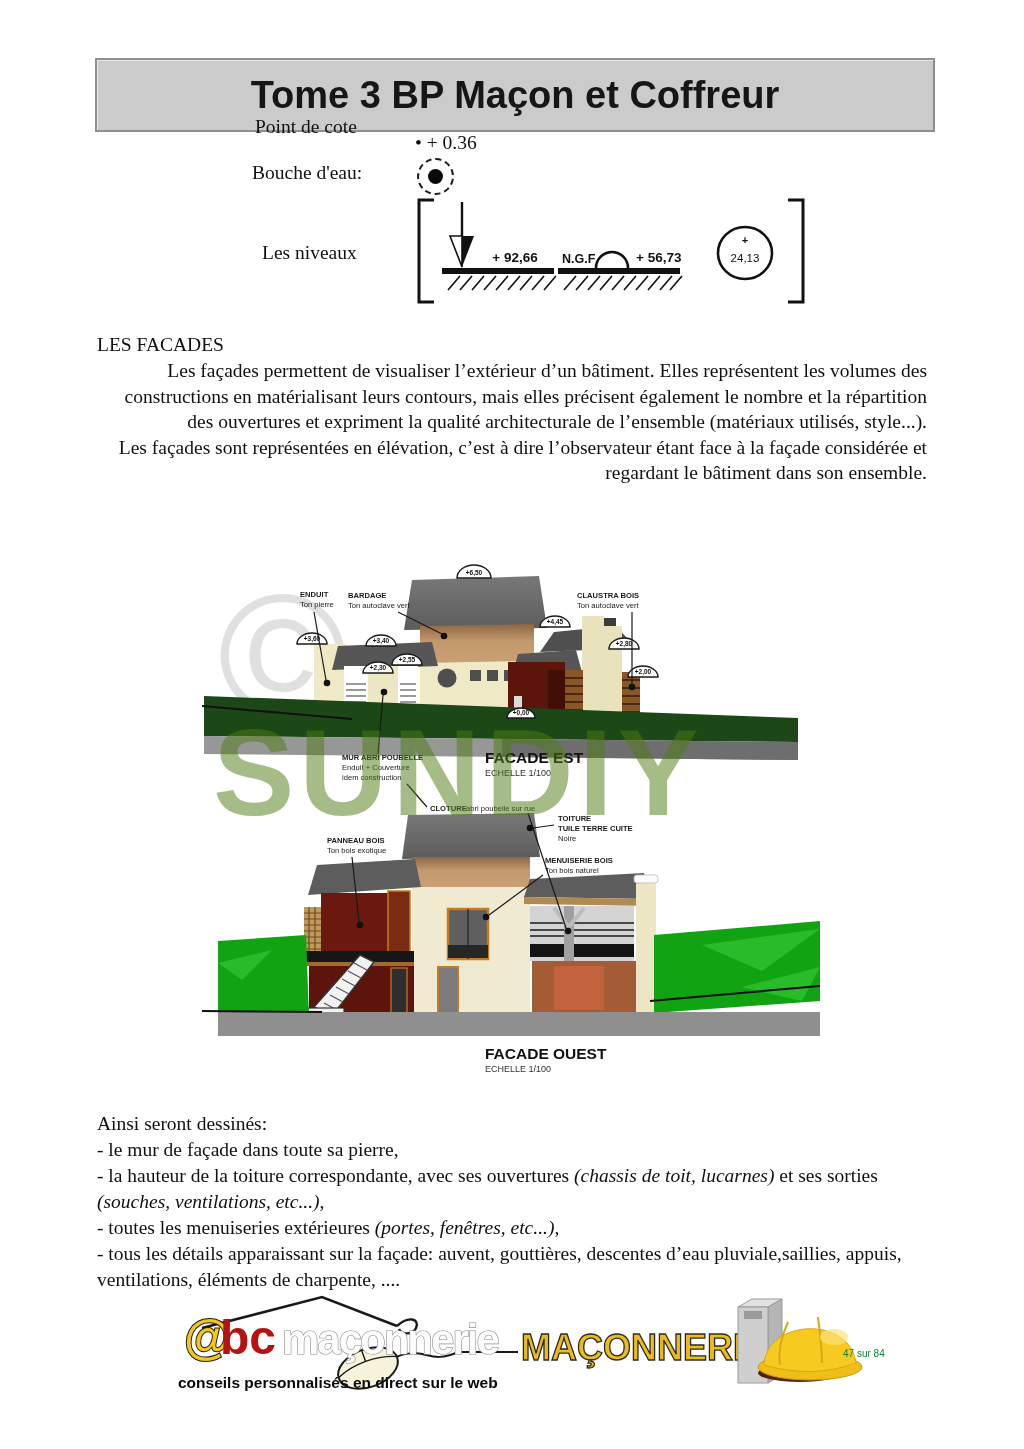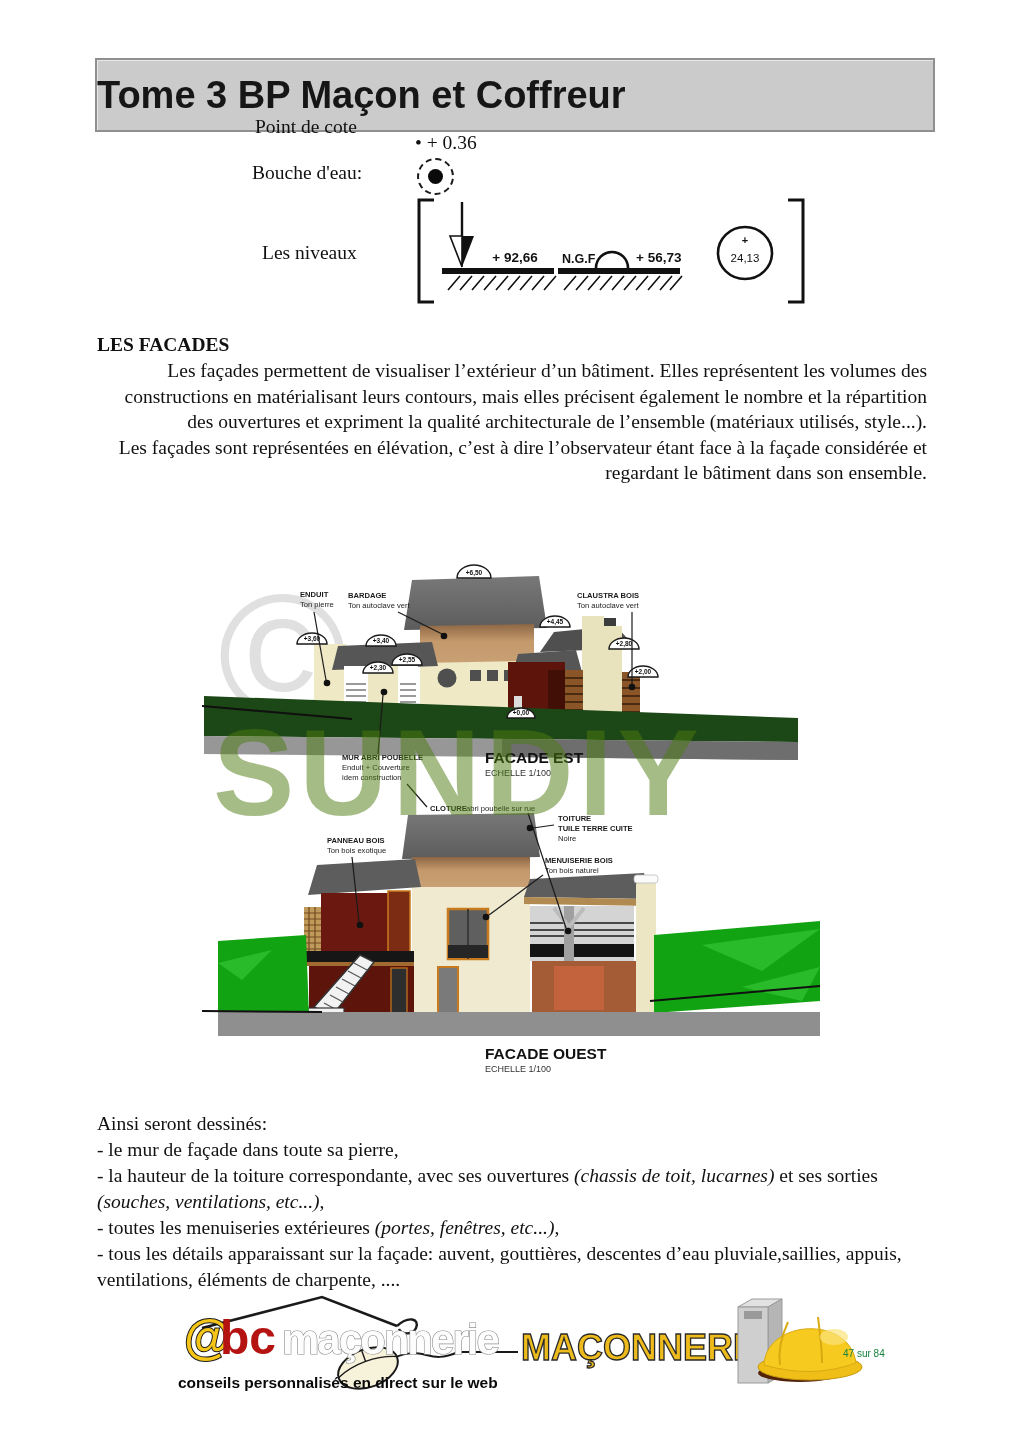--- a/index.html
+++ b/index.html
@@ -1,29 +1,29 @@
 <!DOCTYPE html>
 <html><head>
 <meta charset="utf-8">
 <style>
   html,body{margin:0;padding:0;background:#ffffff;}
   .page{position:relative;width:1024px;height:1449px;background:#ffffff;overflow:hidden;
         font-family:"Liberation Serif",serif;color:#111;}
   
   .banner{position:absolute;left:95px;top:58px;width:836px;height:70px;background:#cbcbcb;
           border:2px solid #8f8f8f;box-shadow:inset 1px 1px 0 #e9e9e9;
-          display:flex;align-items:center;}
+          display:flex;align-items:center;justify-content:center;}
   .banner span{font-family:"Liberation Sans",sans-serif;font-weight:bold;font-size:38px;color:#161616;}
   
   .lg{position:absolute;font-size:19.5px;}
   .bouche-icon{position:absolute;left:417px;top:158px;width:33px;height:33px;border:2.5px dashed #1a1a1a;
                border-radius:50%;display:flex;align-items:center;justify-content:center;}
   .bouche-icon .dot{width:15px;height:15px;border-radius:50%;background:#0a0a0a;}
   
-  .heading{position:absolute;left:97px;top:334px;font-weight:bold;font-size:19.5px;}
+  .heading{position:absolute;left:97px;top:334px;font-weight:normal;font-size:19.5px;}
   .paras{position:absolute;left:97px;top:358px;width:830px;font-size:19.5px;line-height:25.6px;text-align:right;}
   
   .wm-copy{position:absolute;left:218px;top:568px;font-family:"Liberation Sans",sans-serif;
            font-size:175px;color:#e0e0e0;z-index:0;line-height:1;}
   .wm-brand{position:absolute;left:213px;top:712px;font-family:"Liberation Sans",sans-serif;
             font-weight:bold;font-size:122px;letter-spacing:5px;color:#4d7c0f;opacity:0.5;
             z-index:2;line-height:1;pointer-events:none;}
   .facade-svg{position:absolute;z-index:1;}
   #svg-est{left:202px;top:560px;}
   #svg-ouest{left:202px;top:795px;}

